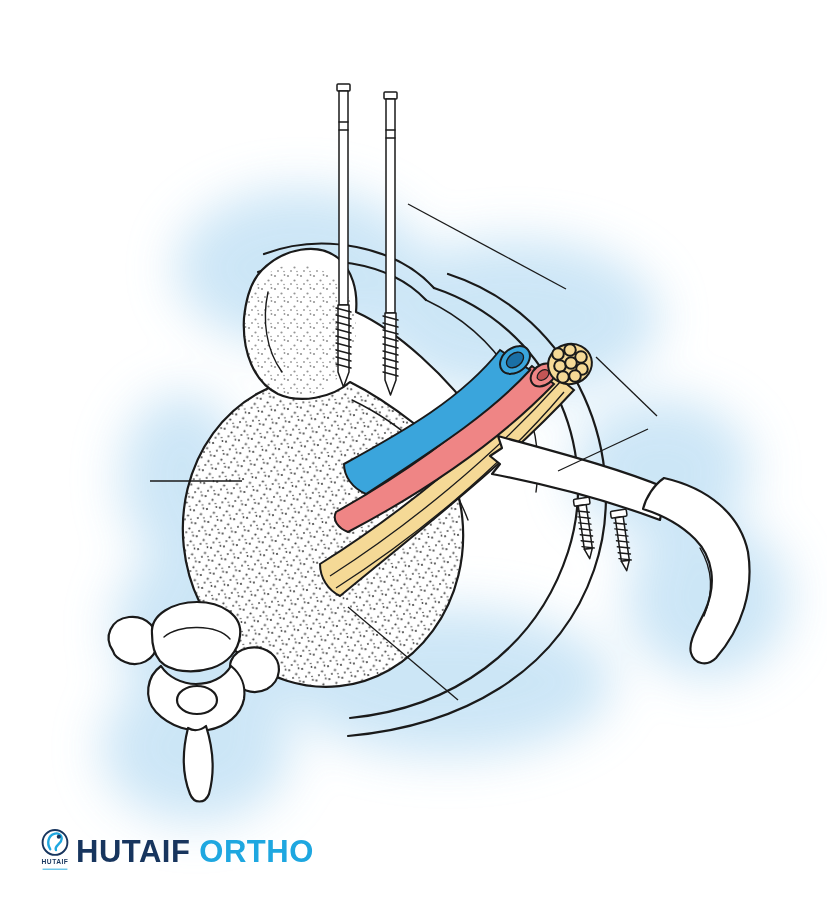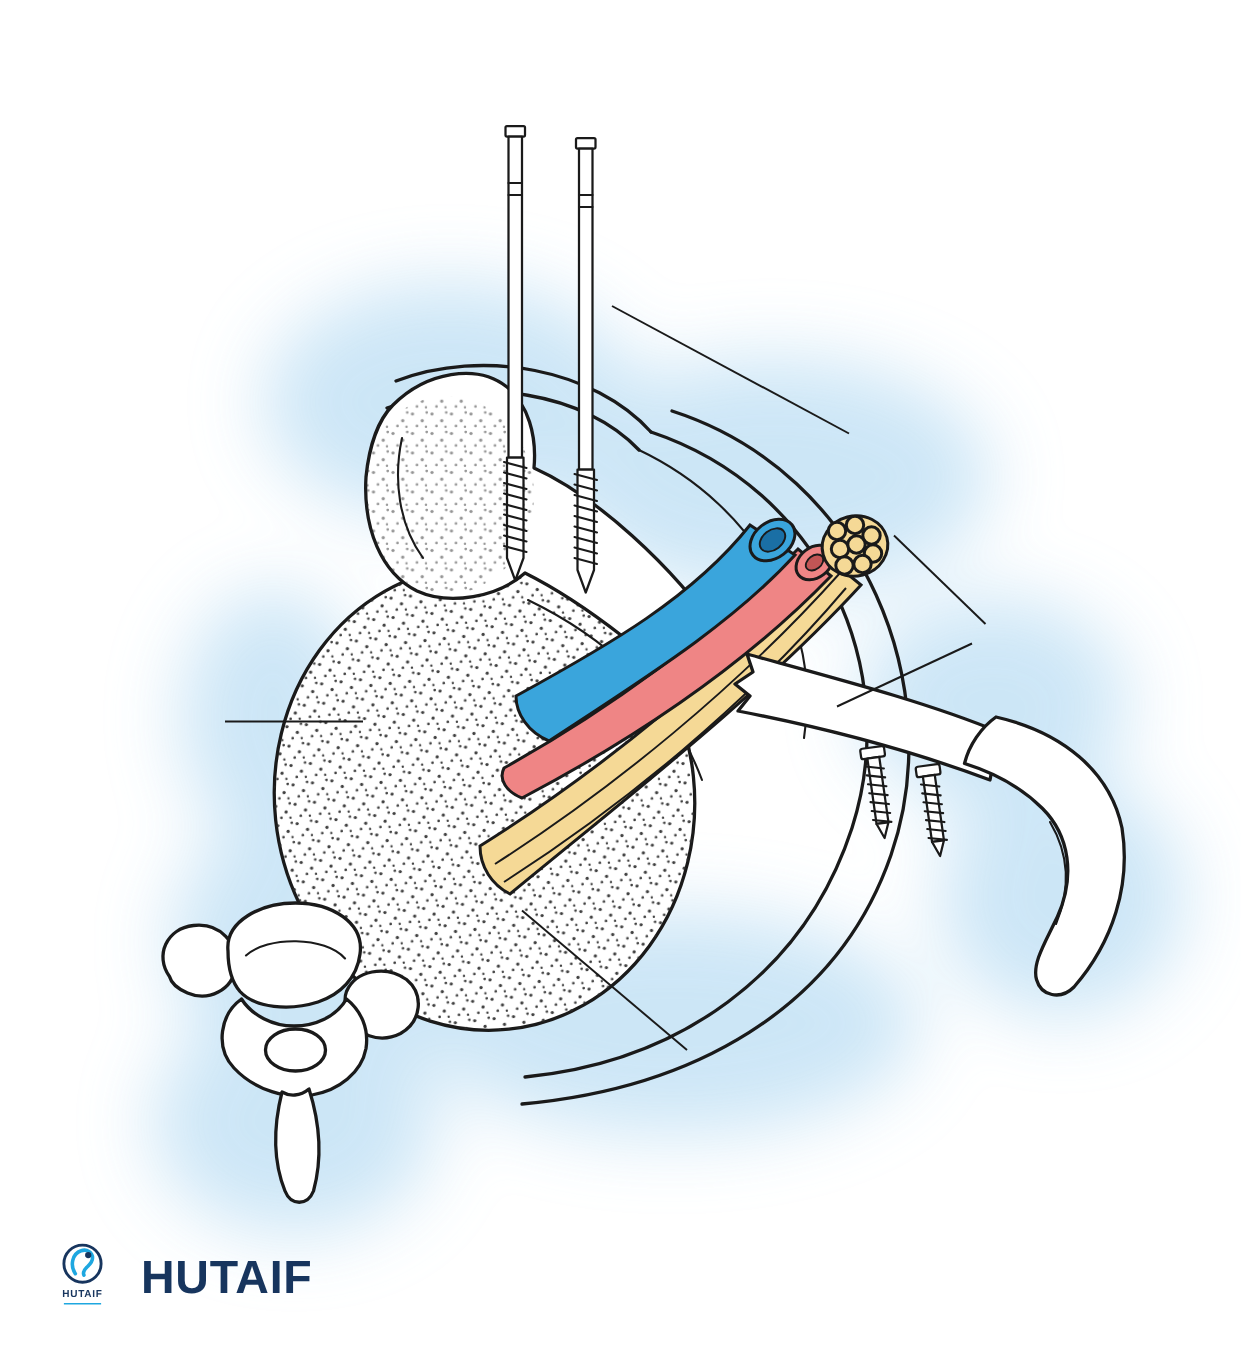--- a/index.html
+++ b/index.html
@@ -18,21 +18,21 @@
   .bone-lt{stroke-width:1.5;}
   .vein{fill:var(--vein-blue);stroke:var(--outline);stroke-width:2;}
   .vein-lumen{fill:var(--vein-lumen);stroke:var(--outline);stroke-width:1.3;}
   .artery{fill:var(--artery-red);stroke:var(--outline);stroke-width:2;}
   .artery-lumen{fill:var(--artery-lumen);stroke:var(--outline);stroke-width:1.2;}
   .nerve{fill:var(--nerve-yellow);stroke:var(--outline);stroke-width:2;}
   .nerve-ln{fill:none;stroke:var(--outline);stroke-width:1.3;}
   .leader{stroke:var(--outline);stroke-width:1.3;}
   .dot{fill:var(--stipple-dot);}
   .glow{fill:var(--glow-blue);}
-  .brand{position:absolute;left:34px;top:826px;display:flex;align-items:center;gap:18px;}
+  .brand{position:absolute;left:34px;top:826px;display:flex;align-items:center;}
   .brand-word{font-size:31px;font-weight:700;letter-spacing:.5px;display:flex;gap:9px;line-height:52px;}
   .brand-primary{color:var(--brand-primary);}
   .brand-secondary{color:var(--brand-secondary);}
   .brand-icon-text{font-family:"Liberation Sans",sans-serif;font-size:7px;font-weight:700;fill:var(--brand-primary);letter-spacing:.5px;text-anchor:middle;}
 </style>
 </head>
 <body>
 
 <div class="stage">
 
@@ -177,16 +177,17 @@
   <div class="brand">
     <svg width="42" height="52" viewBox="0 0 44 54">
       <circle cx="22" cy="17" r="13" fill="none" stroke="var(--brand-primary)" stroke-width="2"></circle>
       <path d="M17,24 C13,18 15,10 21,8 C25,6.5 29,9 29,13 C29,16 27,17.5 25,19.5 C23,21.5 22,23 23,25" fill="none" stroke="var(--brand-secondary)" stroke-width="2.5" stroke-linecap="round"></path>
       <circle cx="26" cy="11" r="2.2" fill="var(--brand-primary)"></circle>
       <text class="brand-icon-text" x="22" y="40">HUTAIF</text>
       <line x1="9" y1="45" x2="35" y2="45" stroke="var(--brand-secondary)" stroke-width="1"></line>
     </svg>
     <div class="brand-word">
       <span class="brand-primary">HUTAIF</span>
+      <span class="brand-secondary">ORTHO</span>
     </div>
   </div>
 
 </div>
 
 </body></html>

